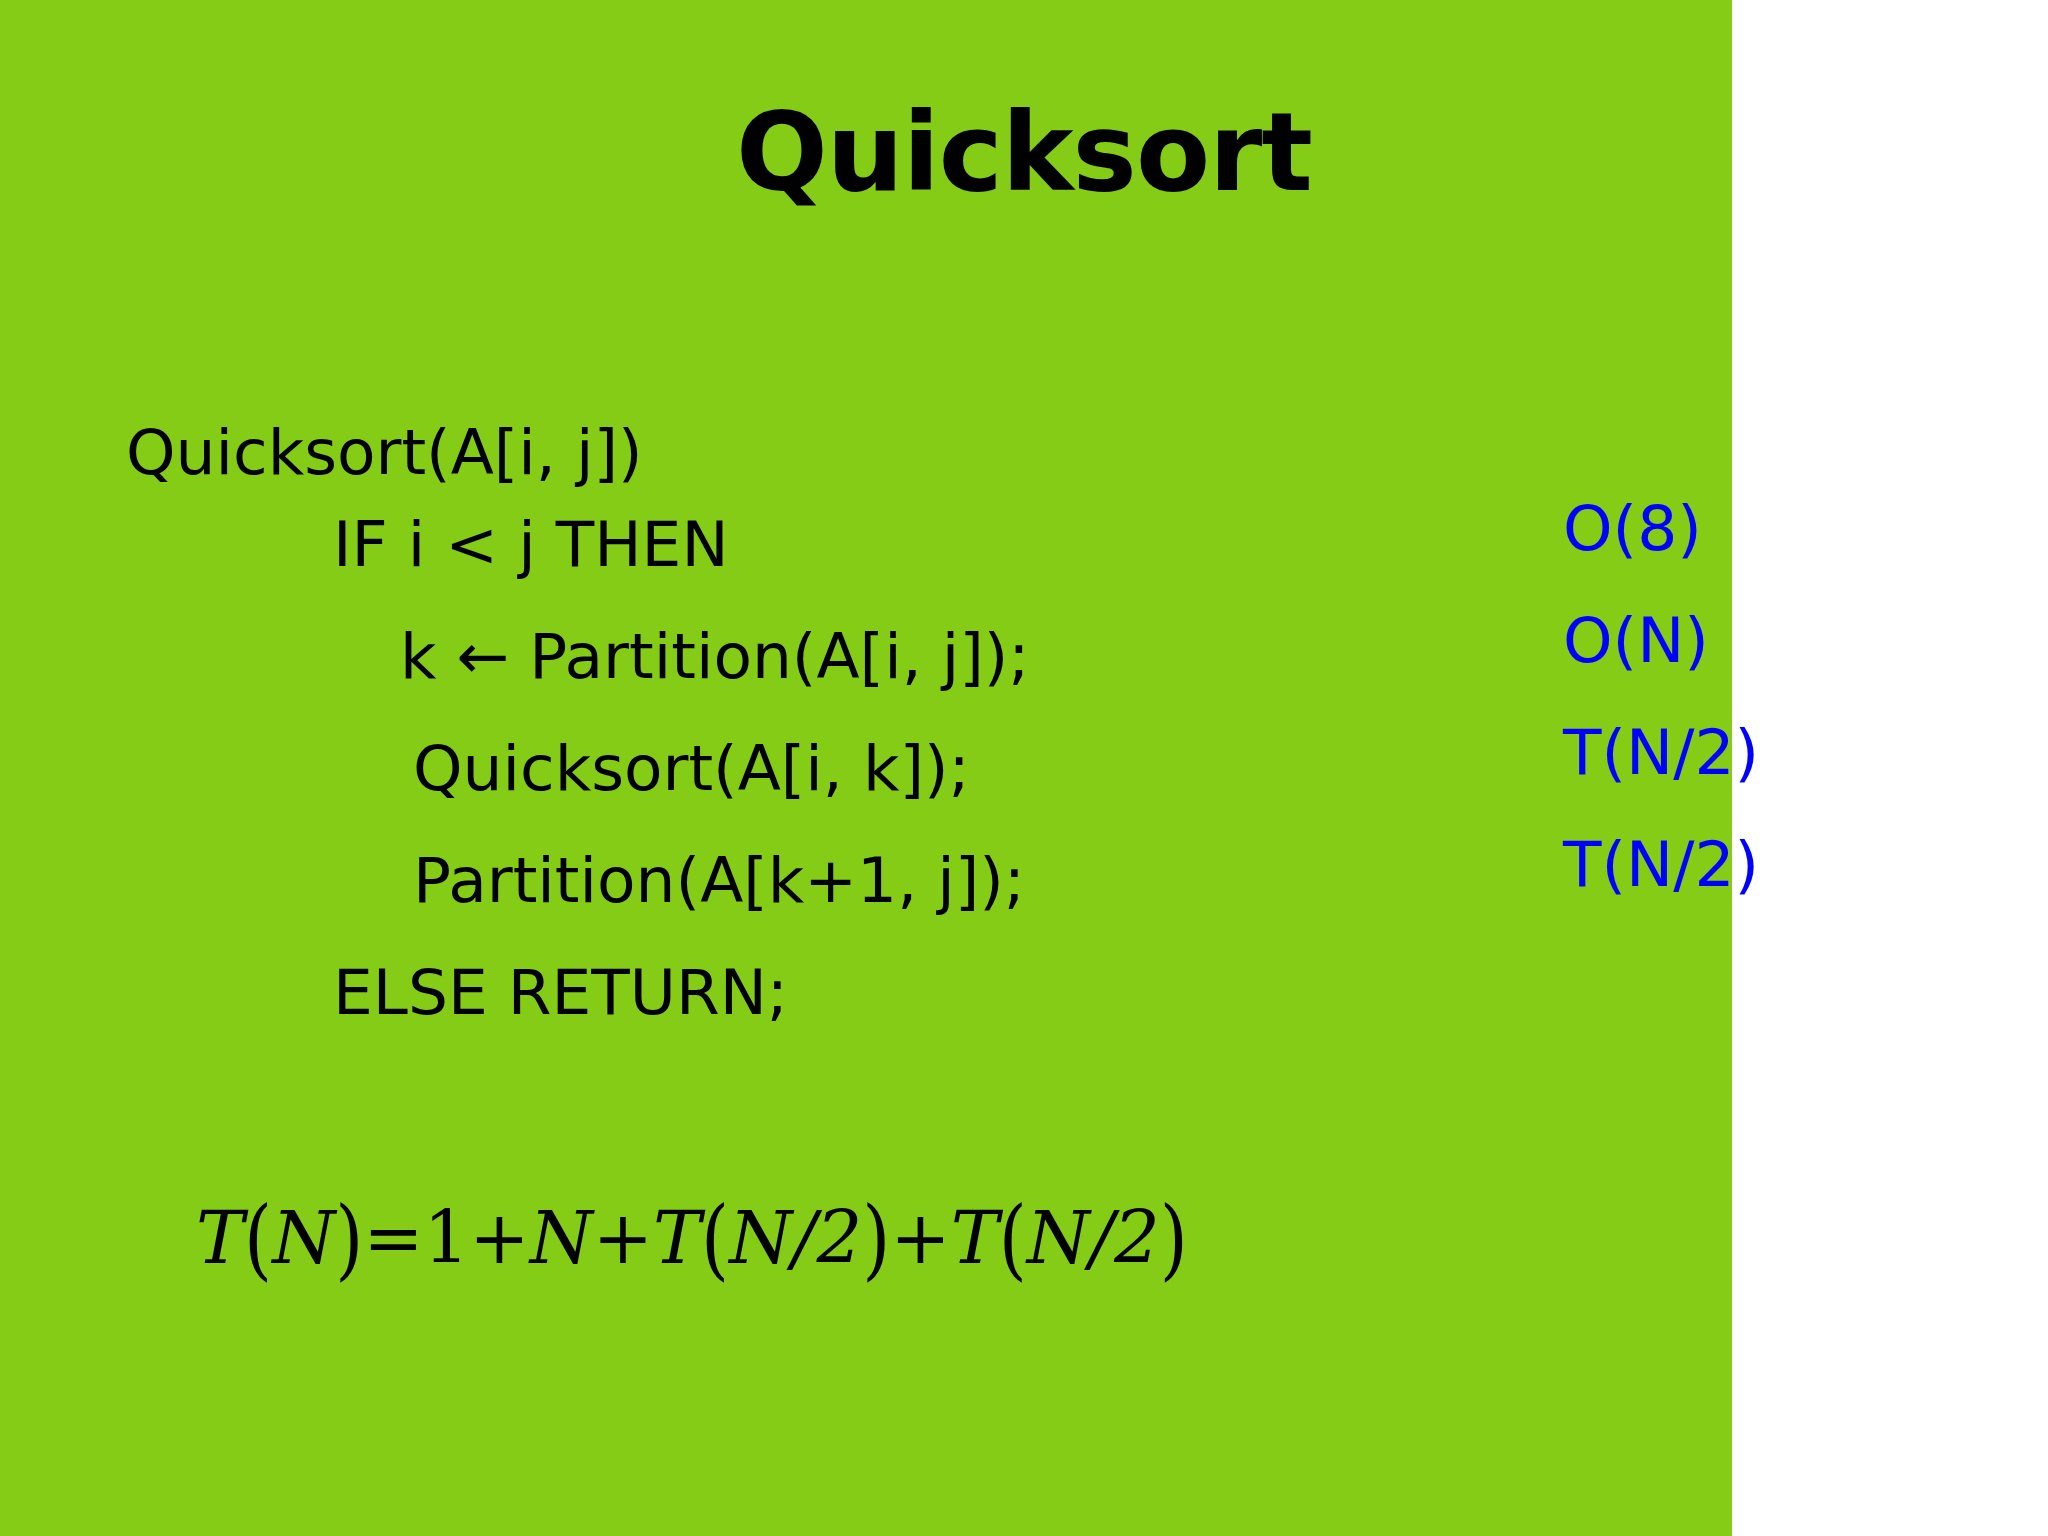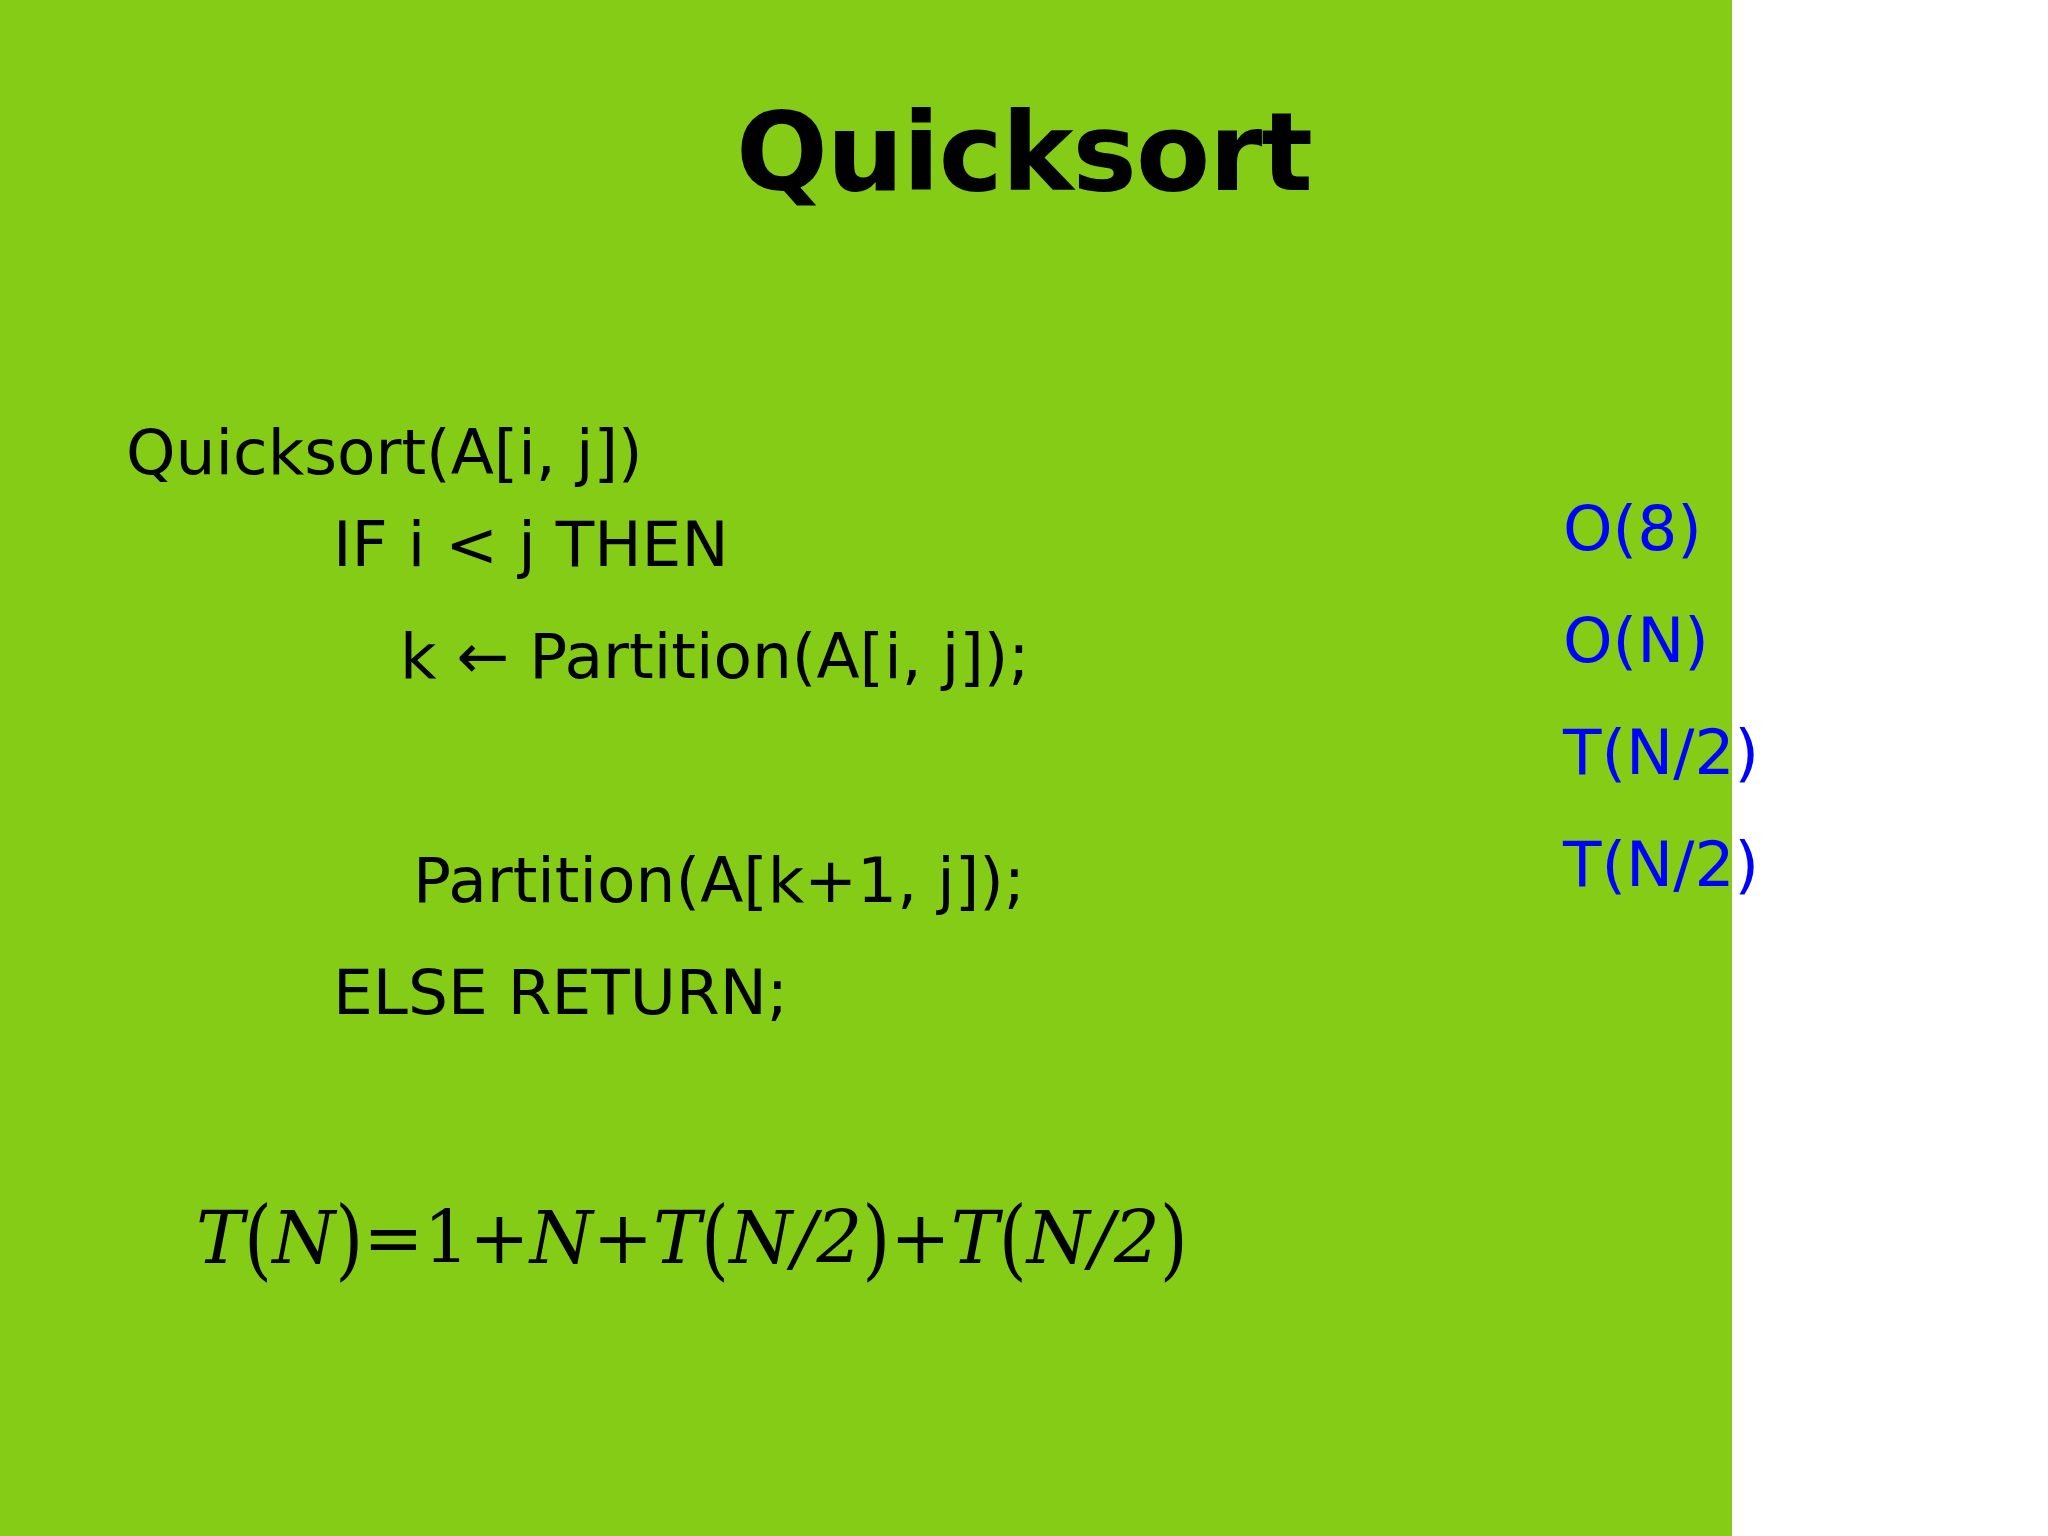--- a/index.html
+++ b/index.html
@@ -136,20 +136,21 @@
       <span class="code-text ind-1">IF i &lt; j THEN</span>
       <span class="code-cost">O(8)</span>
     </div>
 
     <div class="code-row r2">
       <span class="code-text ind-2">k ← Partition(A[i, j]);</span>
       <span class="code-cost">O(N)</span>
     </div>
 
     <div class="code-row r3">
+      <span class="code-text ind-3">Quicksort(A[i, k]);</span>
       <span class="code-cost">T(N/2)</span>
     </div>
 
     <div class="code-row r4">
       <span class="code-text ind-3">Partition(A[k+1, j]);</span>
       <span class="code-cost">T(N/2)</span>
     </div>
 
     <div class="code-row r5">
       <span class="code-text ind-1">ELSE RETURN;</span>

